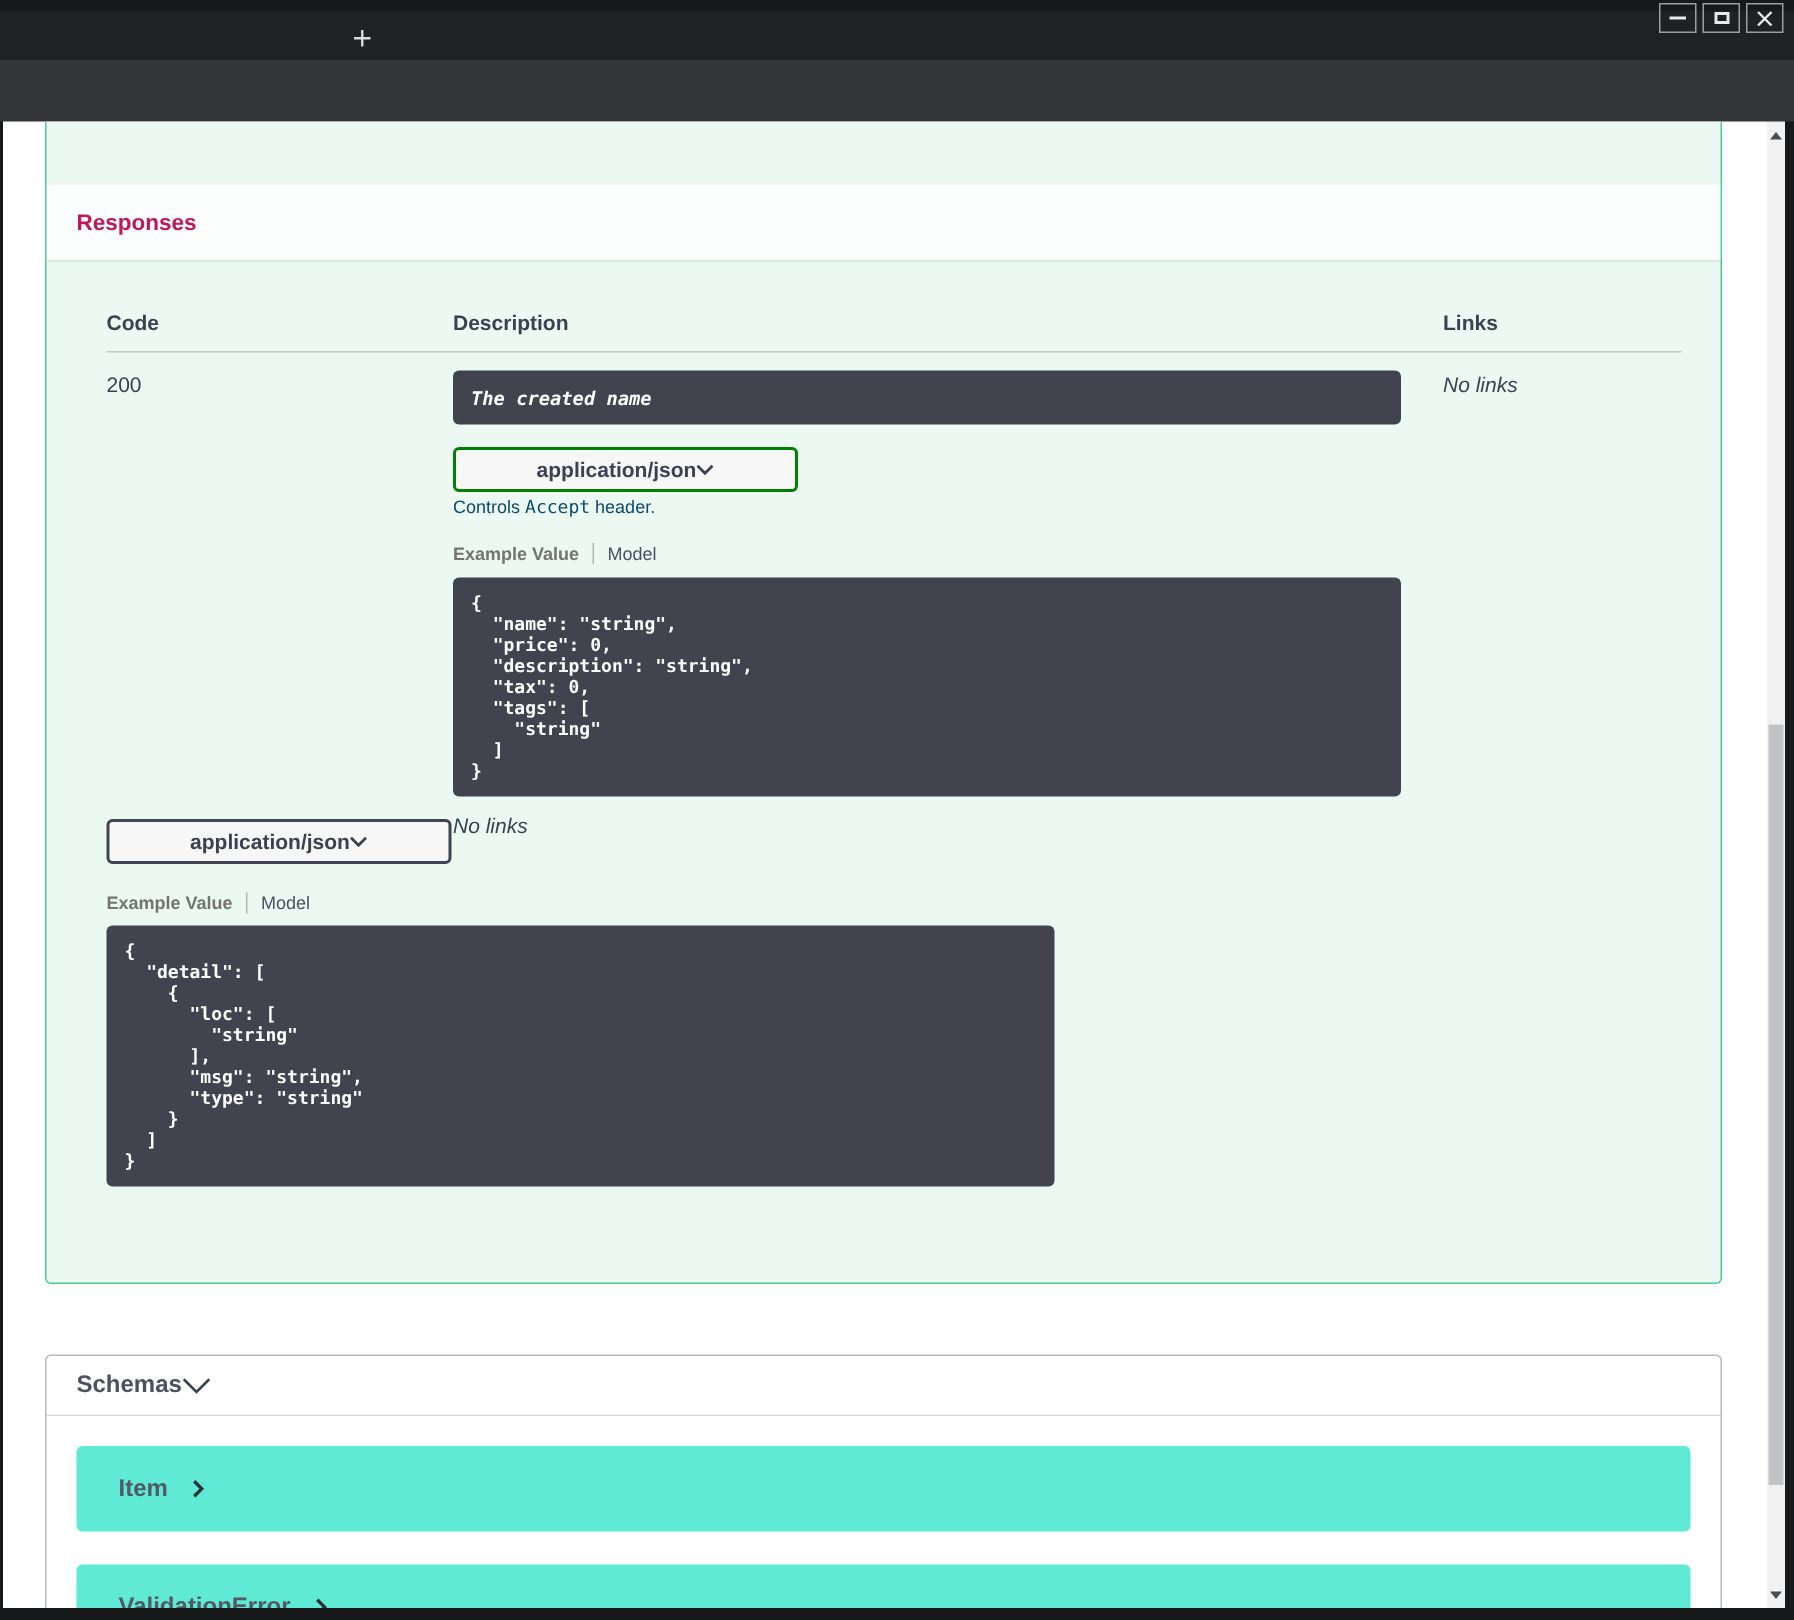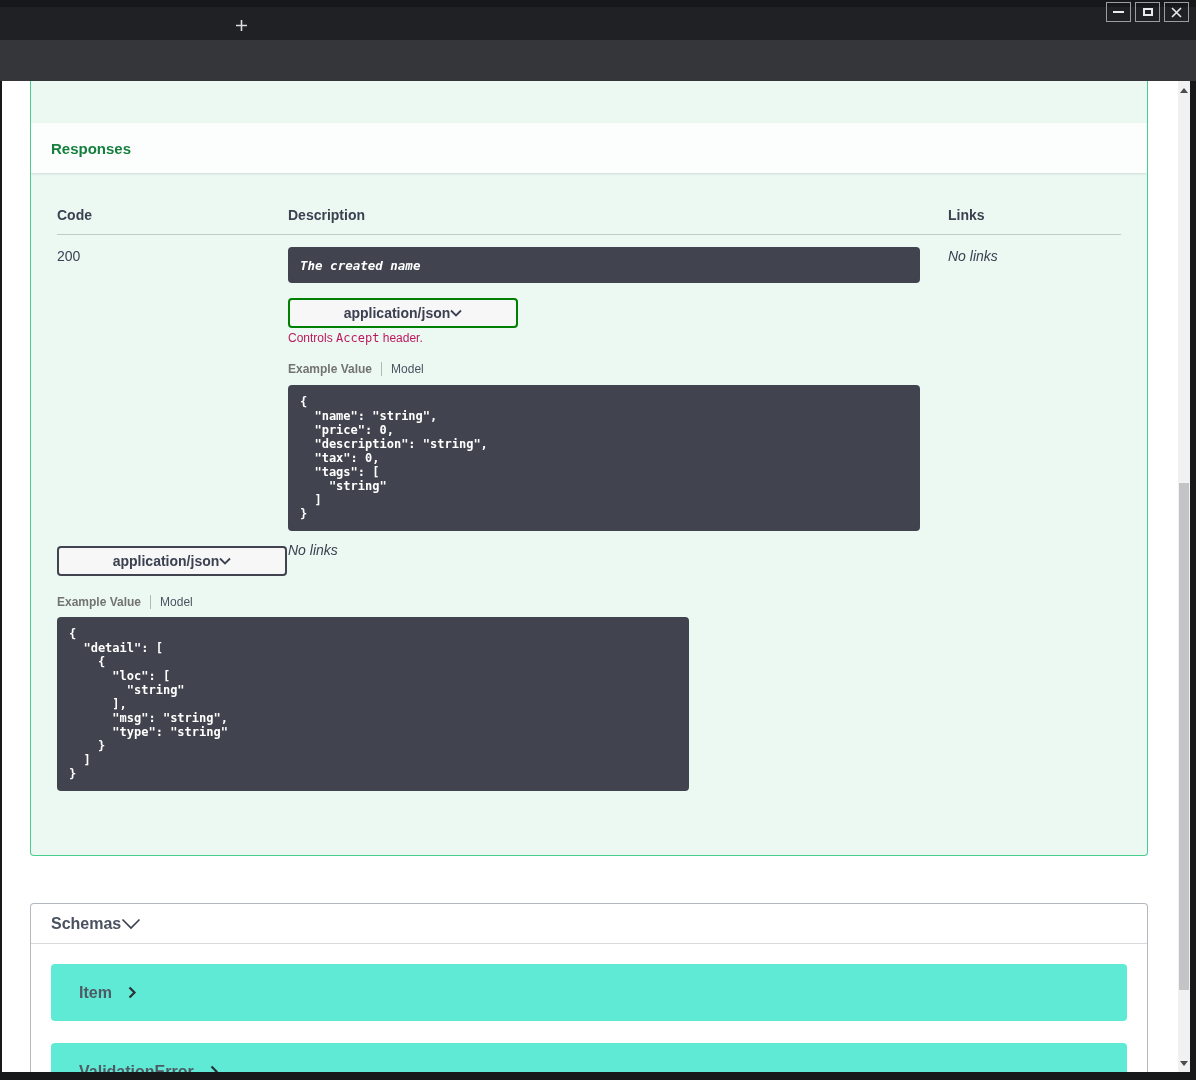--- a/index.html
+++ b/index.html
@@ -52,43 +52,43 @@
   .opblock {
     position:absolute; left:28px; top:0; width:1118px; height:775px;
     background:#ecf9f3;
     border:1px solid #49cc90; border-top:none; border-radius:0 0 4px 4px;
     overflow:hidden;
   }
   .responses-header {
     margin-top:42px; height:50px; background:rgba(255,255,255,.85);
     box-shadow:0 1px 2px rgba(0,0,0,.12); display:flex; align-items:center; padding:0 20px;
   }
-  .responses-header h4 { font-size:15px; font-weight:700; color:#15803d; }
-
-  .resp-table { padding:0 26px; }
+  .responses-header h4 { font-size:15px; font-weight:700; color:#be185d; }
+
+  .resp-table { padding:0 26px;margin-left:14px; }
   .thead, .trow { display:grid; grid-template-columns:231px 660px 1fr; }
   .thead { padding-top:34px; padding-bottom:11px; border-bottom:1px solid rgba(59,65,81,.25); font-size:14px; font-weight:700; }
   .code-cell { font-size:14px; padding-top:13px; }
   .links-cell { font-size:14px; font-style:italic; padding-top:13px; }
   .desc-col { width:632px; }
 
   .resp-desc-box {
     margin-top:12px; height:36px; background:#41444e; border-radius:4px;
     display:flex; align-items:center; padding:0 12px;
     color:#ffffff; font-family:"DejaVu Sans Mono", monospace;
     font-size:12.5px; font-style:italic; font-weight:700;
   }
   .trow-422 .resp-desc-box { margin-top:10px; }
   .media-select {
     margin-top:15px; width:230px; height:30px; background:#f7f7f7; border-radius:4px;
     border:2px solid #41444e; display:flex; align-items:center; justify-content:center;
     padding:0 14px; font-size:14px; font-weight:700; color:#3b4151; cursor:pointer;
   }
   .media-select.accept { border-color:#008000; }
-  .accept-note { margin-top:3px; font-size:12px; color:#be185d; }
+  .accept-note { margin-top:3px; font-size:12px; color:#0c4a6e; }
   .accept-note .mono { font-family:"DejaVu Sans Mono", monospace; }
   .tabs-line { margin-top:17px; display:flex; align-items:center; font-size:12px; }
   .trow-422 .tabs-line { margin-top:19px; }
   .tab-example { font-weight:700; color:#737373; cursor:pointer; }
   .tab-divider { width:1px; height:14px; background:rgba(59,65,81,.35); margin:0 9px; }
   .tab-model { color:#4a5260; cursor:pointer; }
   pre.example {
     margin-top:9px; background:#41444e; border-radius:4px; padding:10px 12px;
     color:#ffffff; font-family:"DejaVu Sans Mono", monospace;
     font-size:12px; font-weight:700; line-height:14px; white-space:pre; overflow:hidden;

